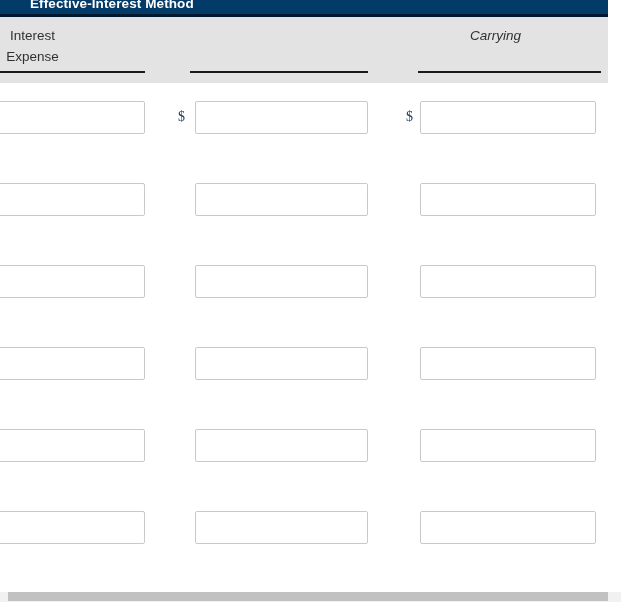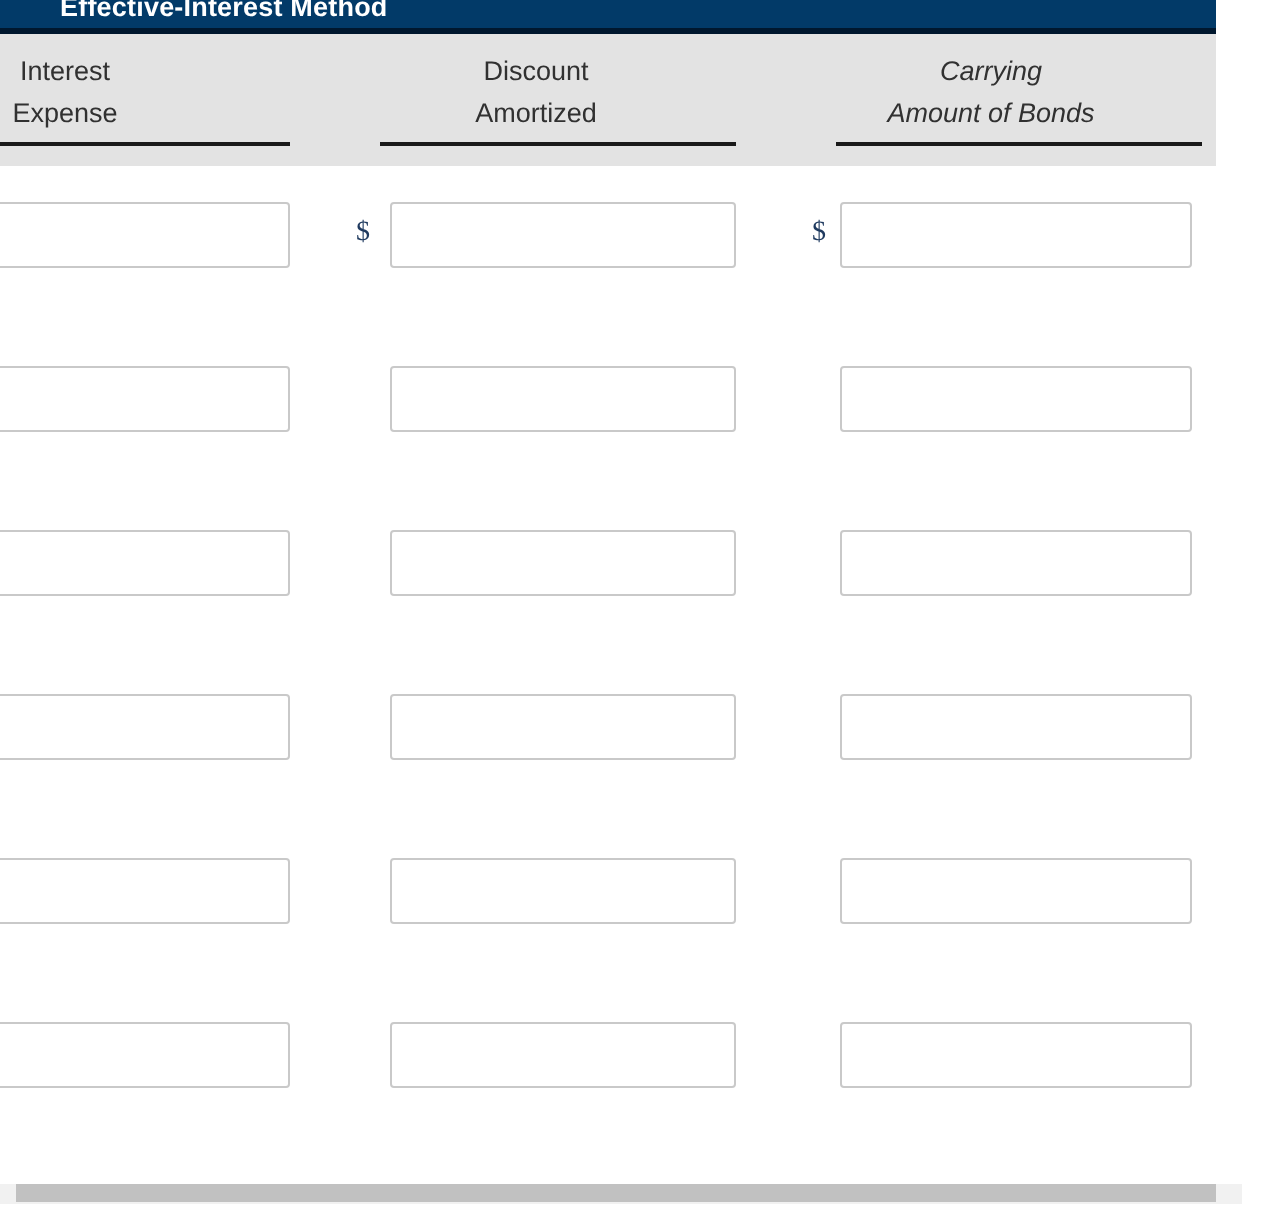--- a/index.html
+++ b/index.html
@@ -178,29 +178,24 @@
     <div class="title-rule"></div>
 
     <div class="header-band">
 
       <div class="col-head c1">
         <span>Interest</span>
         <span class="line2">Expense</span>
       </div>
       <div class="col-rule c1r"></div>
 
-      <div class="col-head c2">
-        <span>Discount</span>
-        <span class="line2">Amortized</span>
-      </div>
       <div class="col-rule c2r"></div>
 
       <div class="col-head c3">
         <span>Carrying</span>
-        <span class="line2">Amount of Bonds</span>
       </div>
       <div class="col-rule c3r"></div>
 
     </div>
 
     <div class="rows">
 
       <div class="row" style="top:18px;">
         <span class="dollar dollar-2">$</span>
         <span class="dollar dollar-3">$</span>

